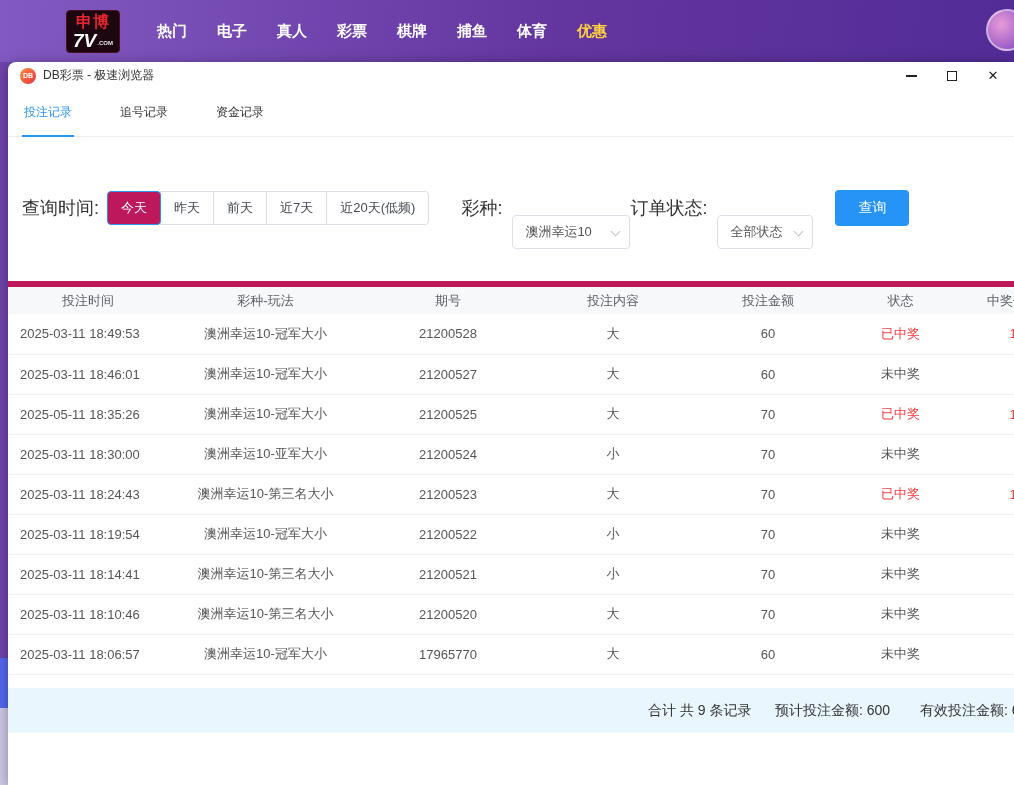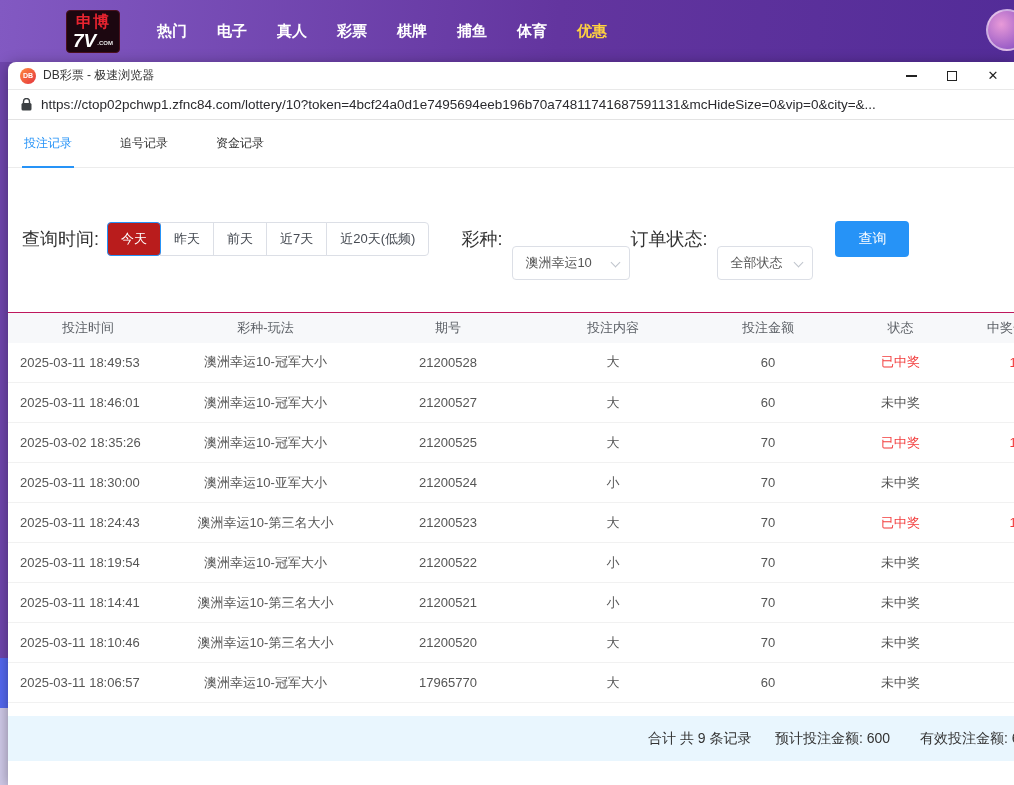--- a/index.html
+++ b/index.html
@@ -52,38 +52,38 @@
   .tab.active { color:#2693f7; border-bottom:2px solid #2693f7; margin-bottom:-1px; }
 
   
   .filters { display:flex; align-items:center; padding:30px 14px 32px; }
   .f-label { font-size:18px; color:#333; white-space:nowrap; }
   .time-group { display:flex; margin-left:8px; }
   .time-btn { height:34px; padding:0 13px; background:#fff; border:1px solid #dcdfe6; margin-left:-1px;
               font-size:13px; color:#454a52; cursor:pointer; font-family:inherit; white-space:nowrap; }
   .time-btn:first-child { margin-left:0; border-radius:4px 0 0 4px; }
   .time-btn:last-child { border-radius:0 4px 4px 0; }
-  .time-btn.active { background:#b91c1c; border-color:#2693f7; color:#fff; border-radius:4px; position:relative; z-index:1; }
+  .time-btn.active { background:#be185d; border-color:#2693f7; color:#fff; border-radius:4px; position:relative; z-index:1; }
   .lot-label { margin-left:32px; }
   .st-label  { }
   .dropdown { position:relative; height:34px; border:1px solid #dcdfe6; border-radius:4px; margin-left:10px;
               display:flex; align-items:center; padding:0 28px 0 12px; font-size:13px; color:#555;
               cursor:pointer; background:#fff;margin-top:48px; }
   .dropdown.lottery { width:118px; }
   .dropdown.small { width:96px; padding-right:22px; }
   .chev { position:absolute; right:10px; top:12px; width:7px; height:7px;
           border-right:1.5px solid #bfc4cc; border-bottom:1.5px solid #bfc4cc; transform:rotate(45deg); }
   .search-btn { margin-left:22px; width:74px; height:36px; background:#2693f7; color:#fff; border:none;
                 border-radius:4px; font-size:14px; cursor:pointer; font-family:inherit; }
 
   
   .table-wrap { width:1006px; overflow:hidden; }
   table { width:1060px; table-layout:fixed; border-collapse:collapse; }
   thead th { height:30px; background:#f7f8fa; font-weight:normal; font-size:13px; color:#5c6066;
-             border-top:1px solid #be185d; white-space:nowrap; }
+             border-top:6px solid #be185d; white-space:nowrap; }
   tbody td { height:40px; font-size:13px; color:#555; text-align:center;
              border-bottom:1px solid #f1f1f1; white-space:nowrap; }
   td.c-time { text-align:left; padding-left:12px; }
   tr.won td.c-status, tr.won td.c-prize { color:#f23c3c; }
 
   
   .summary { position:relative; margin-top:13px; height:45px; background:#e9f6fe;
              font-size:14px; color:#333; overflow:hidden; }
   .summary span { position:absolute; top:14px; white-space:nowrap; }
   .sum-total { left:640px; }
@@ -134,27 +134,20 @@
       <span class="wc">
           <span class="wc-min-bar"></span>
         </span>
       <span class="wc">
           <span class="wc-max-box"></span>
         </span>
       <span class="wc close">✕</span>
     </div>
   </div>
 
-  <div class="urlbar">
-    <svg width="11" height="13" viewBox="0 0 11 13">
-      <rect x="0.5" y="5" width="10" height="7.5" rx="1.5" fill="#3c4043"></rect>
-      <path d="M2.5 5.5V3.5a3 3 0 0 1 6 0V5.5" fill="none" stroke="#3c4043" stroke-width="1.4"></path>
-    </svg>
-    <span class="url">https://ctop02pchwp1.zfnc84.com/lottery/10?token=4bcf24a0d1e7495694eeb196b70a74811741687591131&amp;mcHideSize=0&amp;vip=0&amp;city=&amp;...</span>
-  </div>
 
   <div class="tabs">
       <div class="tab active">投注记录</div>
       <div class="tab">追号记录</div>
       <div class="tab">资金记录</div>
     </div>
 
   <div class="filters">
     <span class="f-label">查询时间:</span>
     <div class="time-group">
@@ -212,21 +205,21 @@
           <tr>
     <td class="c-time">2025-03-11 18:46:01</td>
     <td class="c-game">澳洲幸运10-冠军大小</td>
     <td class="c-issue">21200527</td>
     <td class="c-content">大</td>
     <td class="c-amount">60</td>
     <td class="c-status">未中奖</td>
     <td class="c-prize"></td>
   </tr>
           <tr class="won">
-    <td class="c-time">2025-03-02 18:35:26</td>
+    <td class="c-time">2025-05-11 18:35:26</td>
     <td class="c-game">澳洲幸运10-冠军大小</td>
     <td class="c-issue">21200525</td>
     <td class="c-content">大</td>
     <td class="c-amount">70</td>
     <td class="c-status">已中奖</td>
     <td class="c-prize">1</td>
   </tr>
           <tr>
     <td class="c-time">2025-03-11 18:30:00</td>
     <td class="c-game">澳洲幸运10-亚军大小</td>

